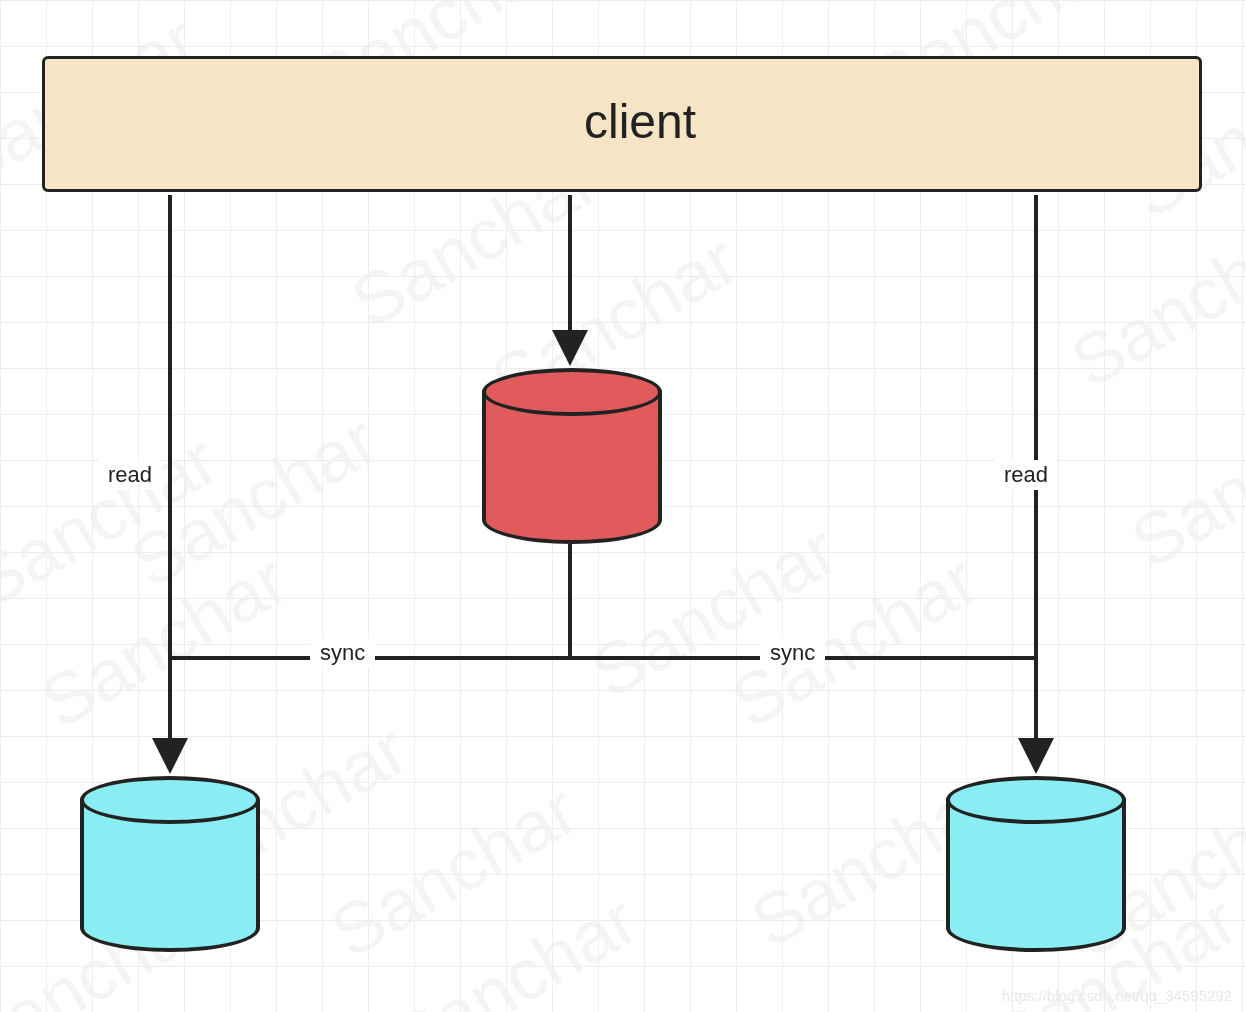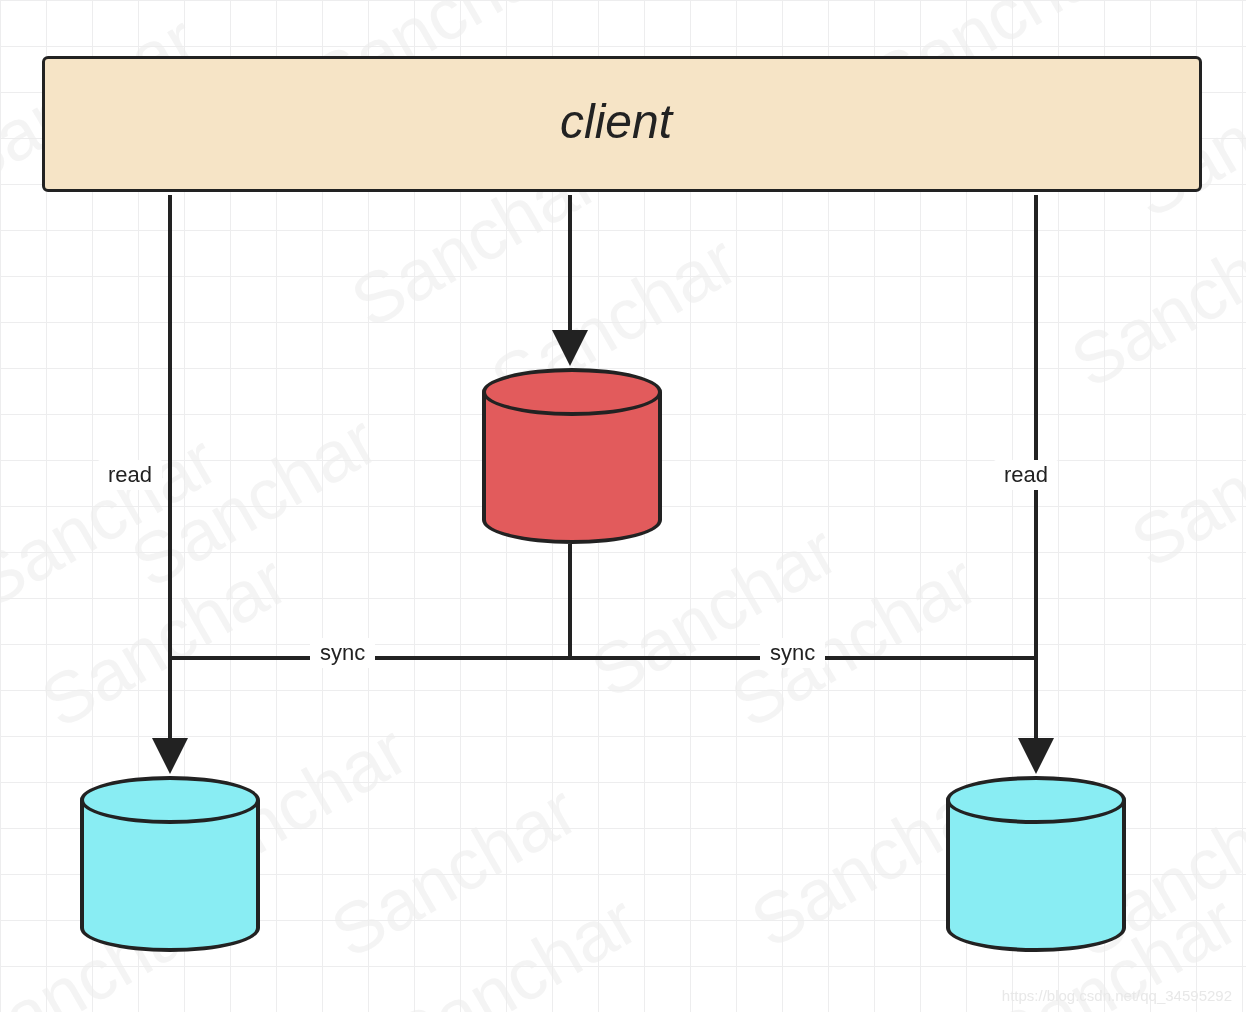--- a/index.html
+++ b/index.html
@@ -173,21 +173,21 @@
 
     <line x1="170" y1="195" x2="170" y2="768" stroke="#222" stroke-width="4" marker-end="url(#arrow)"></line>
 
     <line x1="1036" y1="195" x2="1036" y2="768" stroke="#222" stroke-width="4" marker-end="url(#arrow)"></line>
 
     <line x1="570" y1="544" x2="570" y2="658" stroke="#222" stroke-width="4"></line>
 
     <line x1="170" y1="658" x2="1036" y2="658" stroke="#222" stroke-width="4"></line>
   </svg>
 
-  <div class="label label-lg" style="left:560px; top:94px;font-style:italic;">client</div>
+  <div class="label label-lg" style="left:584px; top:94px;">client</div>
 
 
   <div class="label label-md" style="left:514px; top:440px;">master</div>
 
   <div class="label label-sm label-bg" style="left:98px; top:460px;">read</div>
   <div class="label label-sm label-bg" style="left:994px; top:460px;">read</div>
 
   <div class="label label-sm label-bg" style="left:310px; top:638px;">sync</div>
   <div class="label label-sm label-bg" style="left:760px; top:638px;">sync</div>
 

